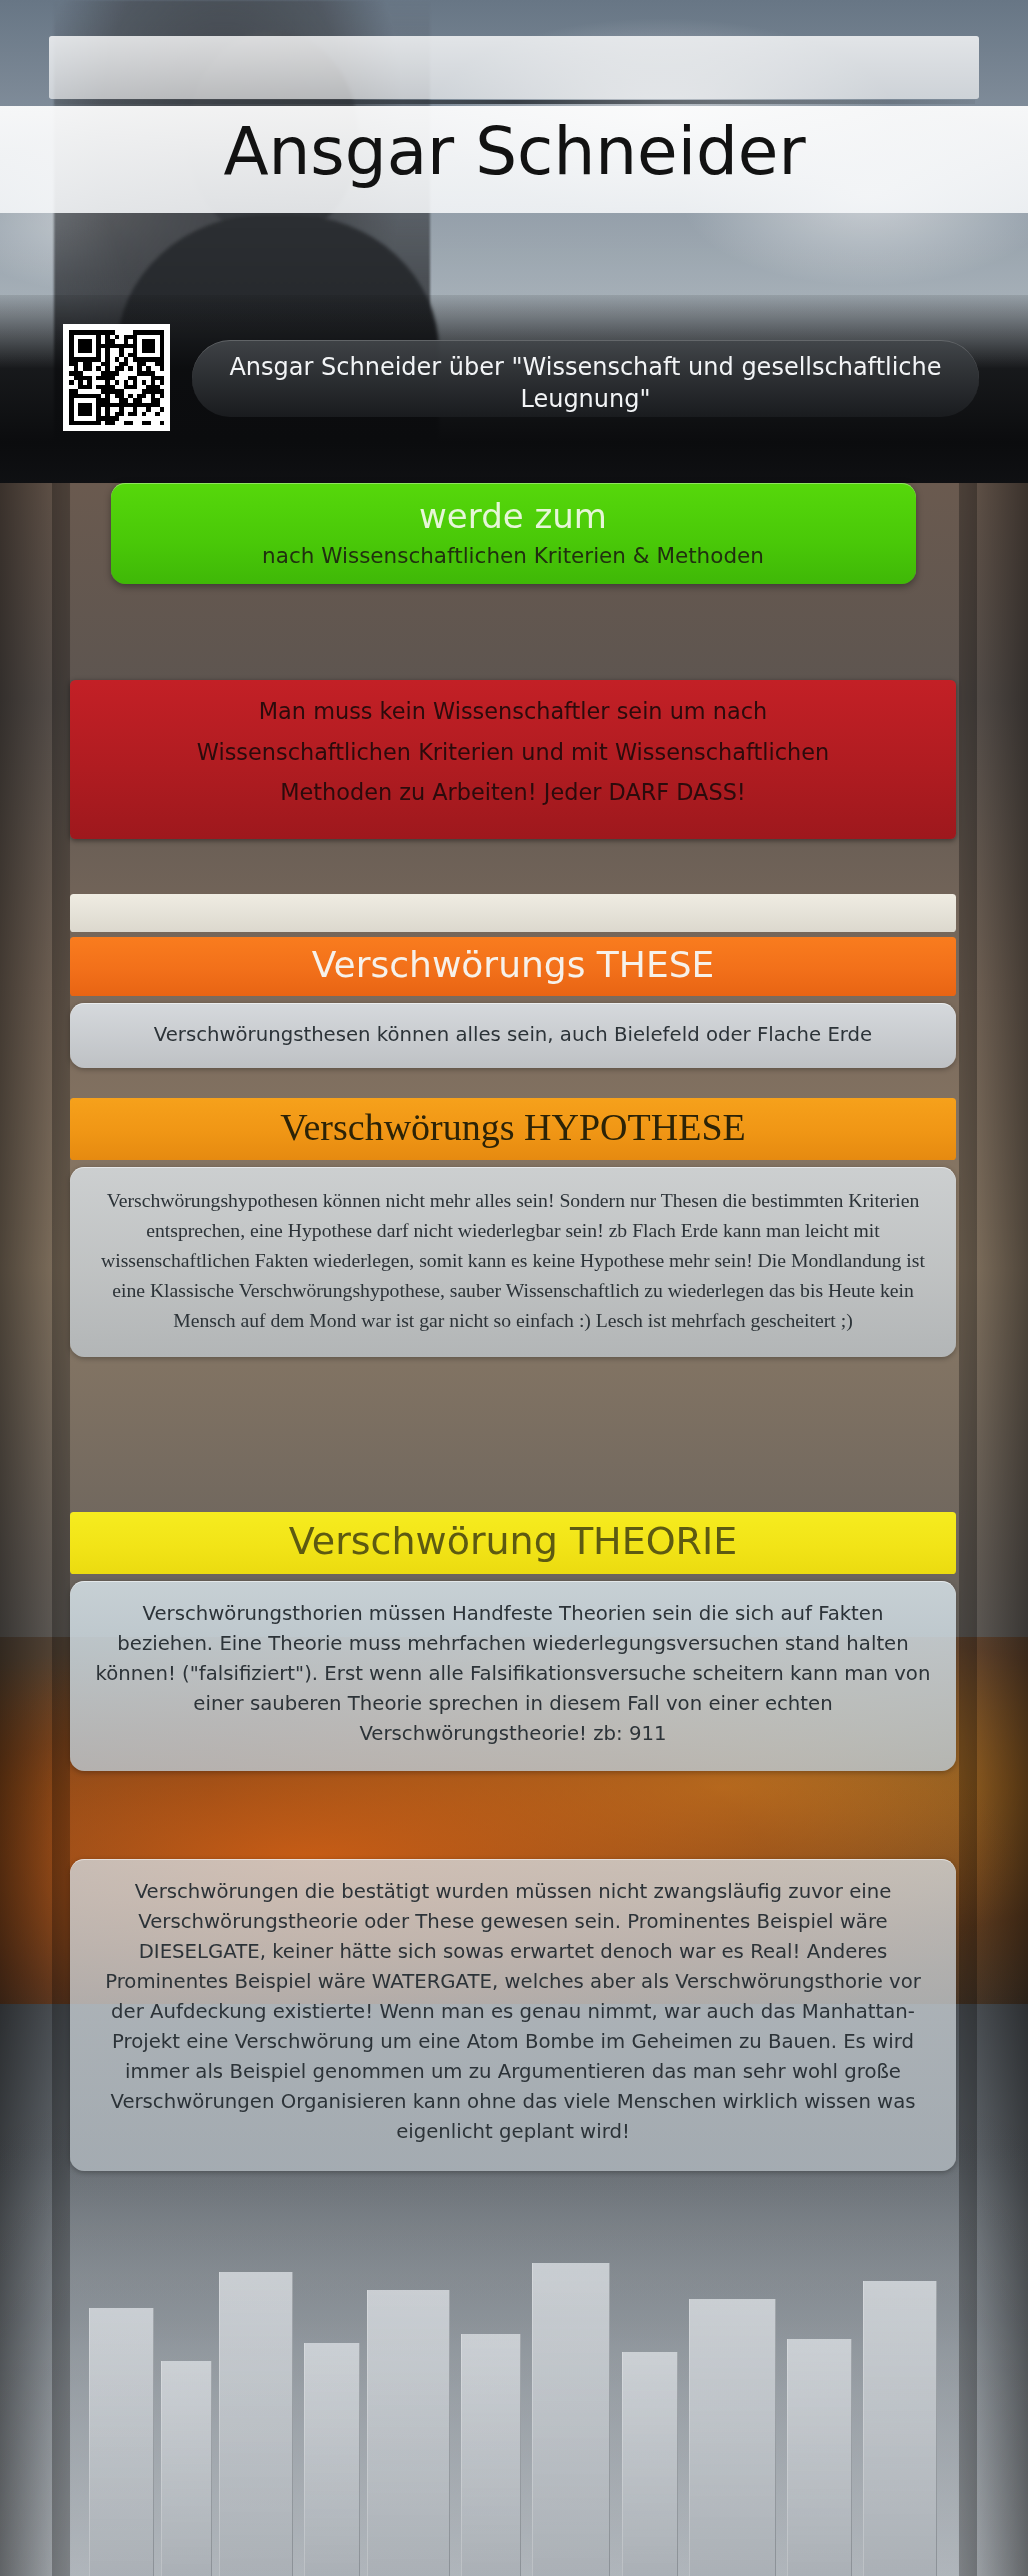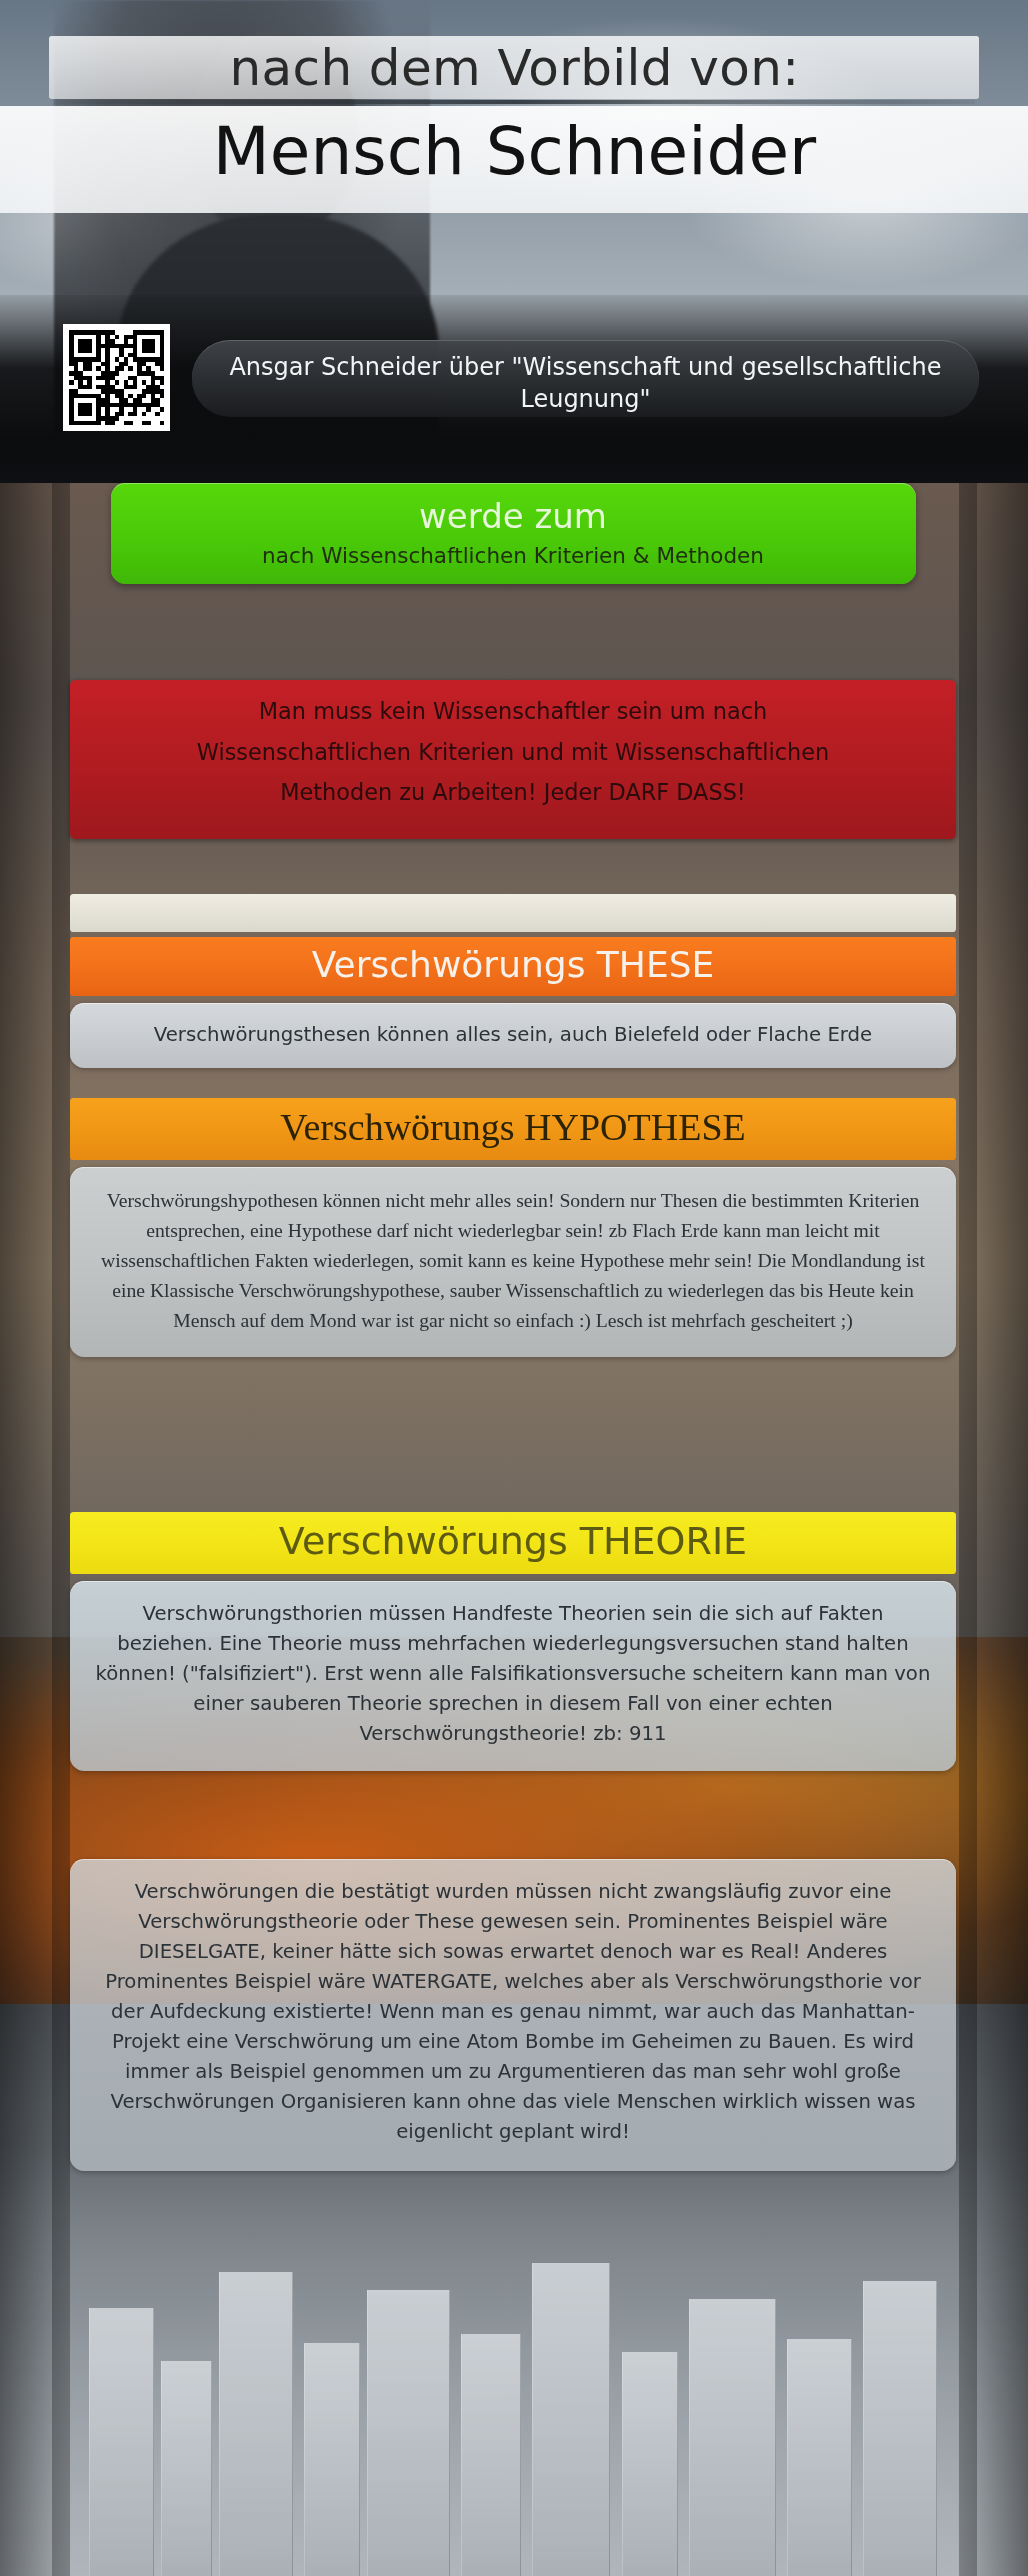--- a/index.html
+++ b/index.html
@@ -350,24 +350,23 @@
     <div class="bldg" style="left:863px;width:72px;height:295px;"></div>
   </div>
 
   <div class="side-shade-l"></div>
   <div class="side-shade-r"></div>
   <div class="edge-frame"></div>
   <div class="bg-veil"></div>
 
   <div class="header">
     <div class="hdr-top-white"></div>
-    <div class="hdr-line1">nach dem Vorbild von:</div>
     <div class="hdr-rule"></div>
     <div class="hdr-band2"></div>
-    <div class="hdr-line2">Mensch Schneider</div>
+    <div class="hdr-line2">Ansgar Schneider</div>
 
     <div class="hdr-subbar"></div>
     <div class="hdr-subtext">Ansgar Schneider über "Wissenschaft und gesellschaftliche Leugnung"</div>
 
     <div class="qr">
       <div class="qr-grid" id="qr-grid">
           <i></i>
           <i></i>
           <i></i>
           <i></i>
@@ -839,21 +838,21 @@
   </div>
 
   <div class="block" id="blk-hypo">
     <div class="panel-title hypo-title">Verschwörungs HYPOTHESE</div>
     <div class="panel-body hypo-body">
       <p>Verschwörungshypothesen können nicht mehr alles sein! Sondern nur Thesen die bestimmten Kriterien entsprechen, eine Hypothese darf nicht wiederlegbar sein! zb Flach Erde kann man leicht mit wissenschaftlichen Fakten wiederlegen, somit kann es keine Hypothese mehr sein! Die Mondlandung ist eine Klassische Verschwörungshypothese, sauber Wissenschaftlich zu wiederlegen das bis Heute kein Mensch auf dem Mond war ist gar nicht so einfach :) Lesch ist mehrfach gescheitert ;)</p>
     </div>
   </div>
 
   <div class="block" id="blk-theo">
-    <div class="panel-title theo-title">Verschwörungs THEORIE</div>
+    <div class="panel-title theo-title">Verschwörung THEORIE</div>
     <div class="panel-body theo-body">
       <p>Verschwörungsthorien müssen Handfeste Theorien sein die sich auf Fakten beziehen. Eine Theorie muss mehrfachen wiederlegungsversuchen stand halten können! ("falsifiziert"). Erst wenn alle Falsifikationsversuche scheitern kann man von einer sauberen Theorie sprechen in diesem Fall von einer echten Verschwörungstheorie! zb: 911</p>
     </div>
   </div>
 
   <div class="block" id="blk-best">
     <div class="panel-body best-body">
       <p>Verschwörungen die bestätigt wurden müssen nicht zwangsläufig zuvor eine Verschwörungstheorie oder These gewesen sein. Prominentes Beispiel wäre DIESELGATE, keiner hätte sich sowas erwartet denoch war es Real! Anderes Prominentes Beispiel wäre WATERGATE, welches aber als Verschwörungsthorie vor der Aufdeckung existierte! Wenn man es genau nimmt, war auch das Manhattan-Projekt eine Verschwörung um eine Atom Bombe im Geheimen zu Bauen. Es wird immer als Beispiel genommen um zu Argumentieren das man sehr wohl große Verschwörungen Organisieren kann ohne das viele Menschen wirklich wissen was eigenlicht geplant wird!</p>
     </div>
   </div>

